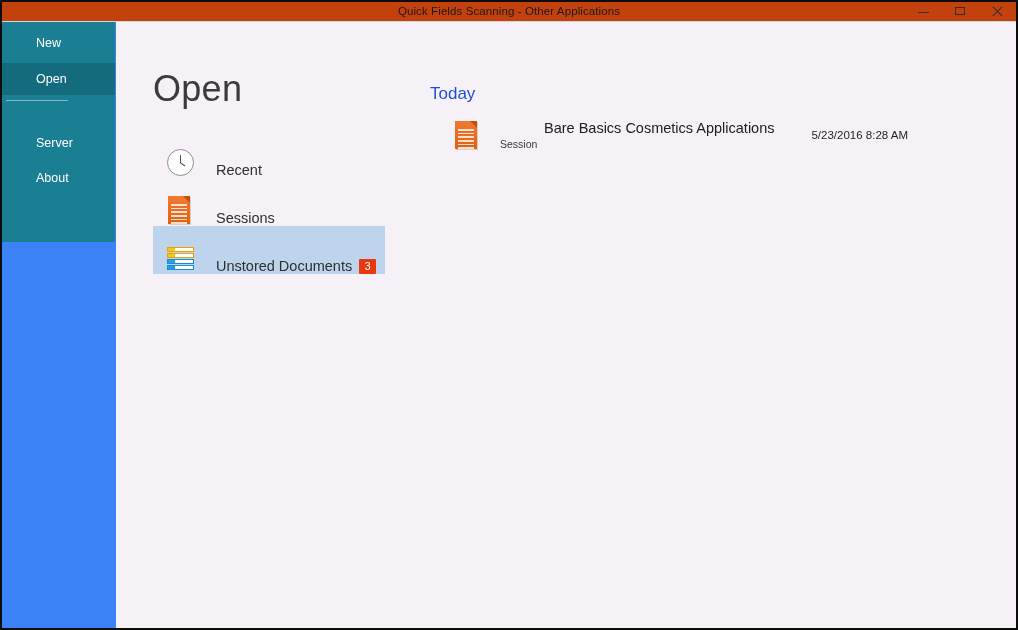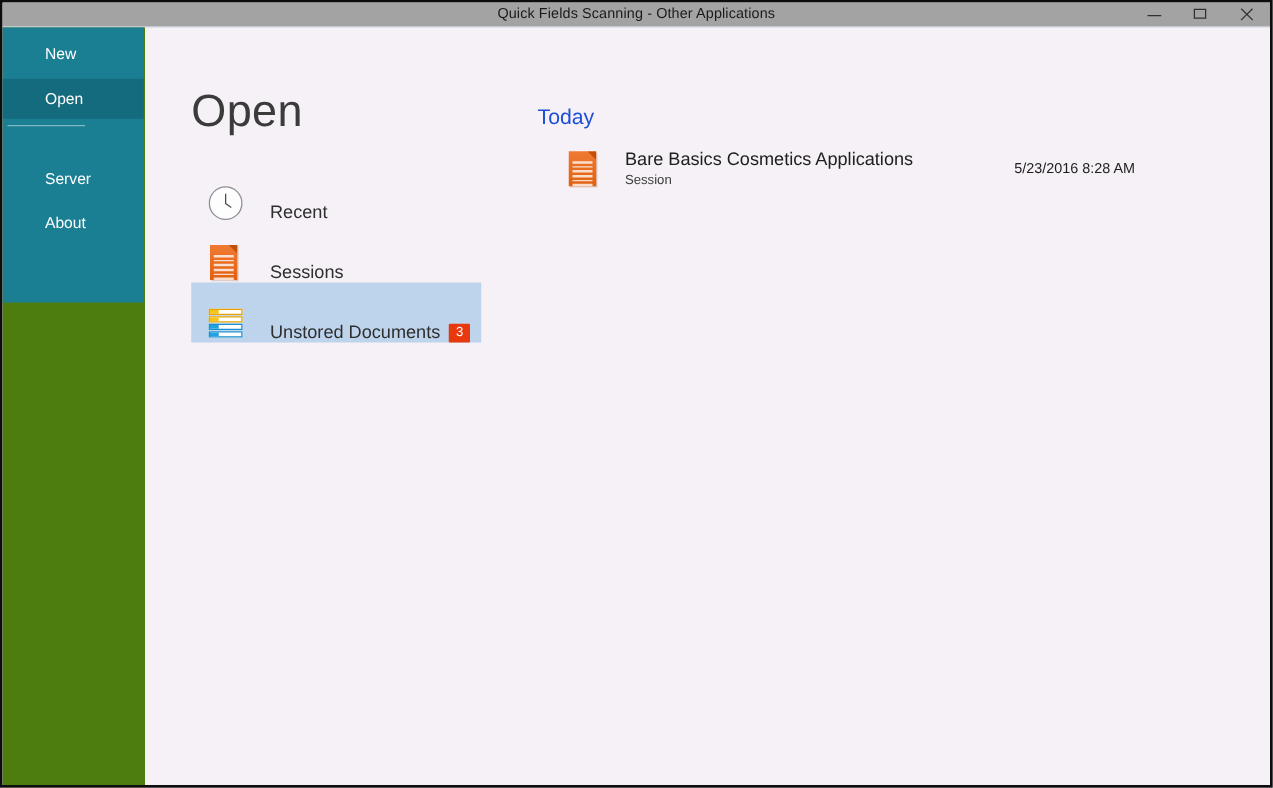--- a/index.html
+++ b/index.html
@@ -21,21 +21,21 @@
     border: 2px solid #0d0d0d;
     box-sizing: border-box;
   }
 
   
   #titlebar {
     position: absolute;
     left: 0; top: 0;
     width: 100%;
     height: 20px;
-    background: #a3a3a3;
+    background: #c2410c;
     border-bottom: 1px solid #cbd7e4;
     box-sizing: border-box;
   }
   #titlebar-text {
     position: absolute;
     left: 0; right: 0; top: 0;
     line-height: 19px;
     text-align: center;
     font-size: 11.5px;
     color: #1a1a1a;
@@ -82,21 +82,21 @@
   }
   .glyph-close:before { transform: rotate(45deg); }
   .glyph-close:after  { transform: rotate(-45deg); }
 
   
   #sidebar {
     position: absolute;
     left: 0; top: 20px;
     width: 114px;
     height: 608px;
-    background: #4d7c0f;
+    background: #3b82f6;
   }
   #sidebar-top {
     position: absolute;
     left: 0; top: 0;
     width: 113px;
     height: 220px;
     background: #1a7f93;
   }
   .nav-item {
     position: absolute;
@@ -296,20 +296,21 @@
     position: relative;
     width: 32px; height: 34px;
     margin-left: 20px;
     flex: 0 0 32px;
   }
   .recent-text { margin-left: 18px; }
   .recent-name {
     font-size: 14.5px;
     color: #202020;
     line-height: 17px;
+    margin-left: 44px;
   }
   .recent-sub {
     font-size: 10.5px;
     color: #3a3a3a;
     line-height: 14px;
   }
   .recent-date {
     margin-left: auto;
     margin-right: 68px;
     font-size: 11.5px;

